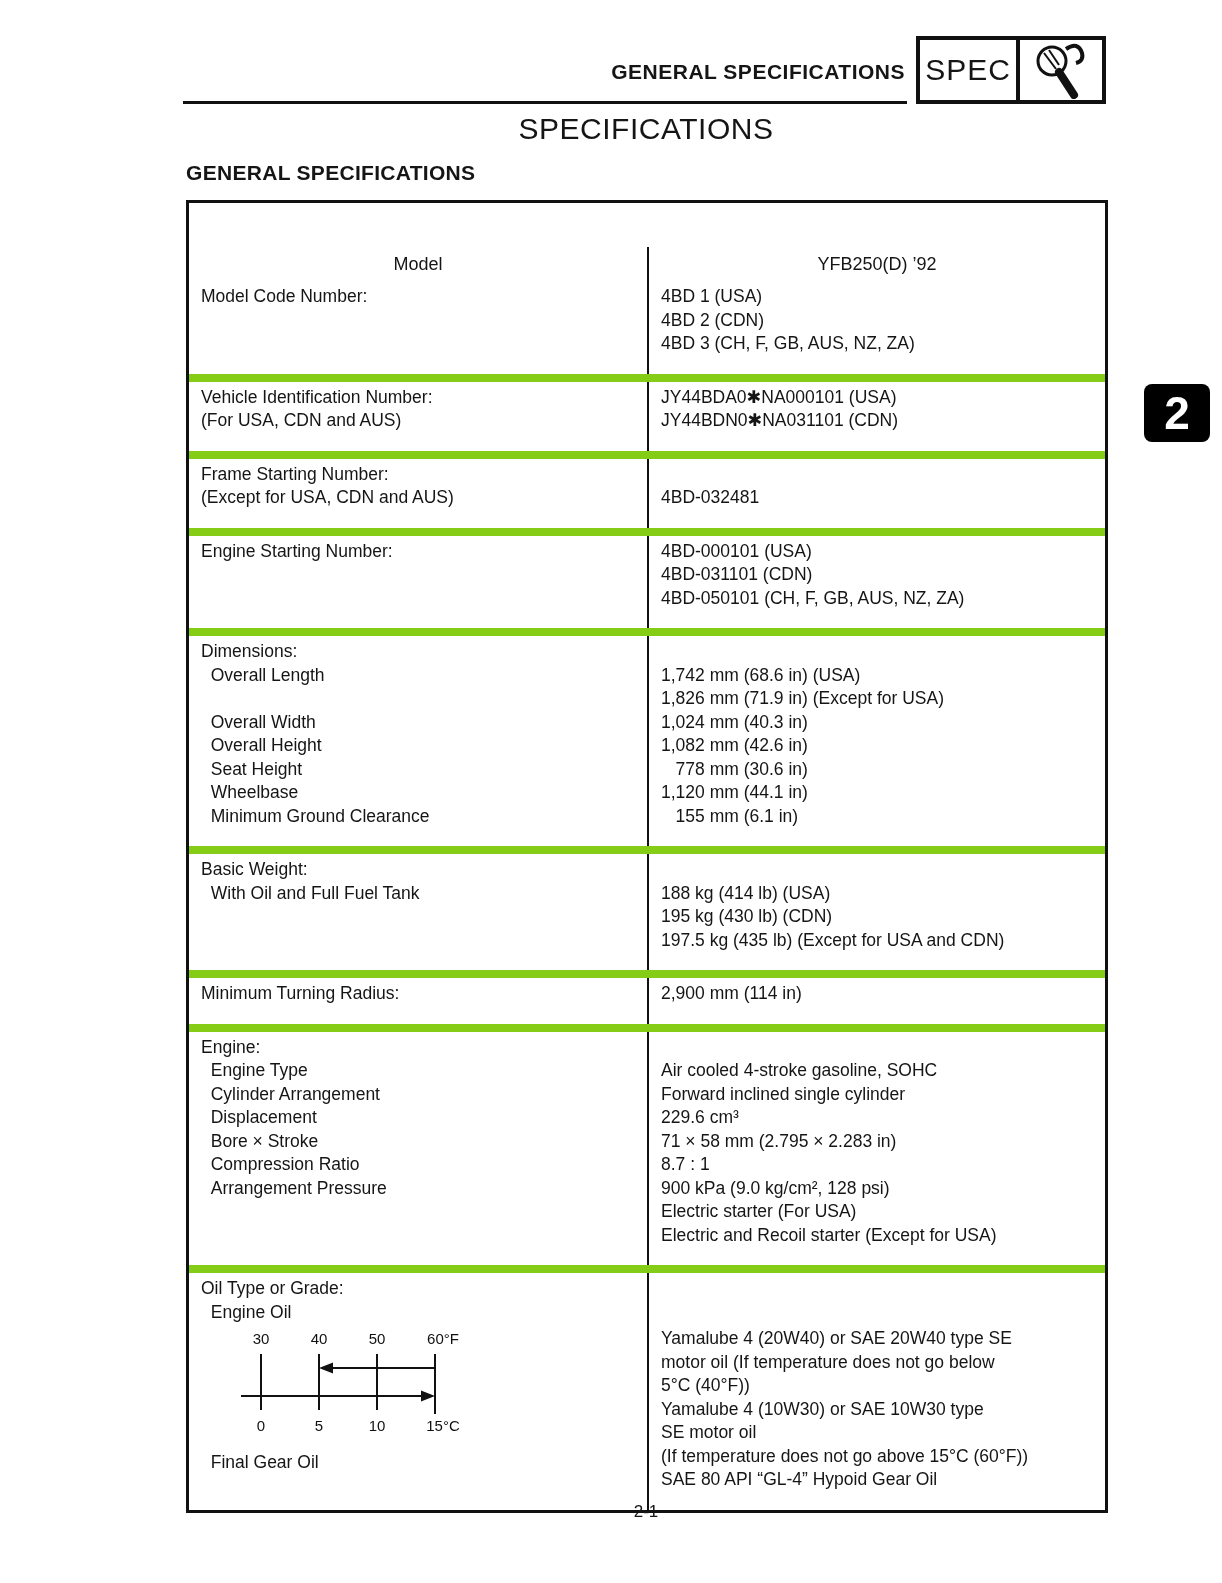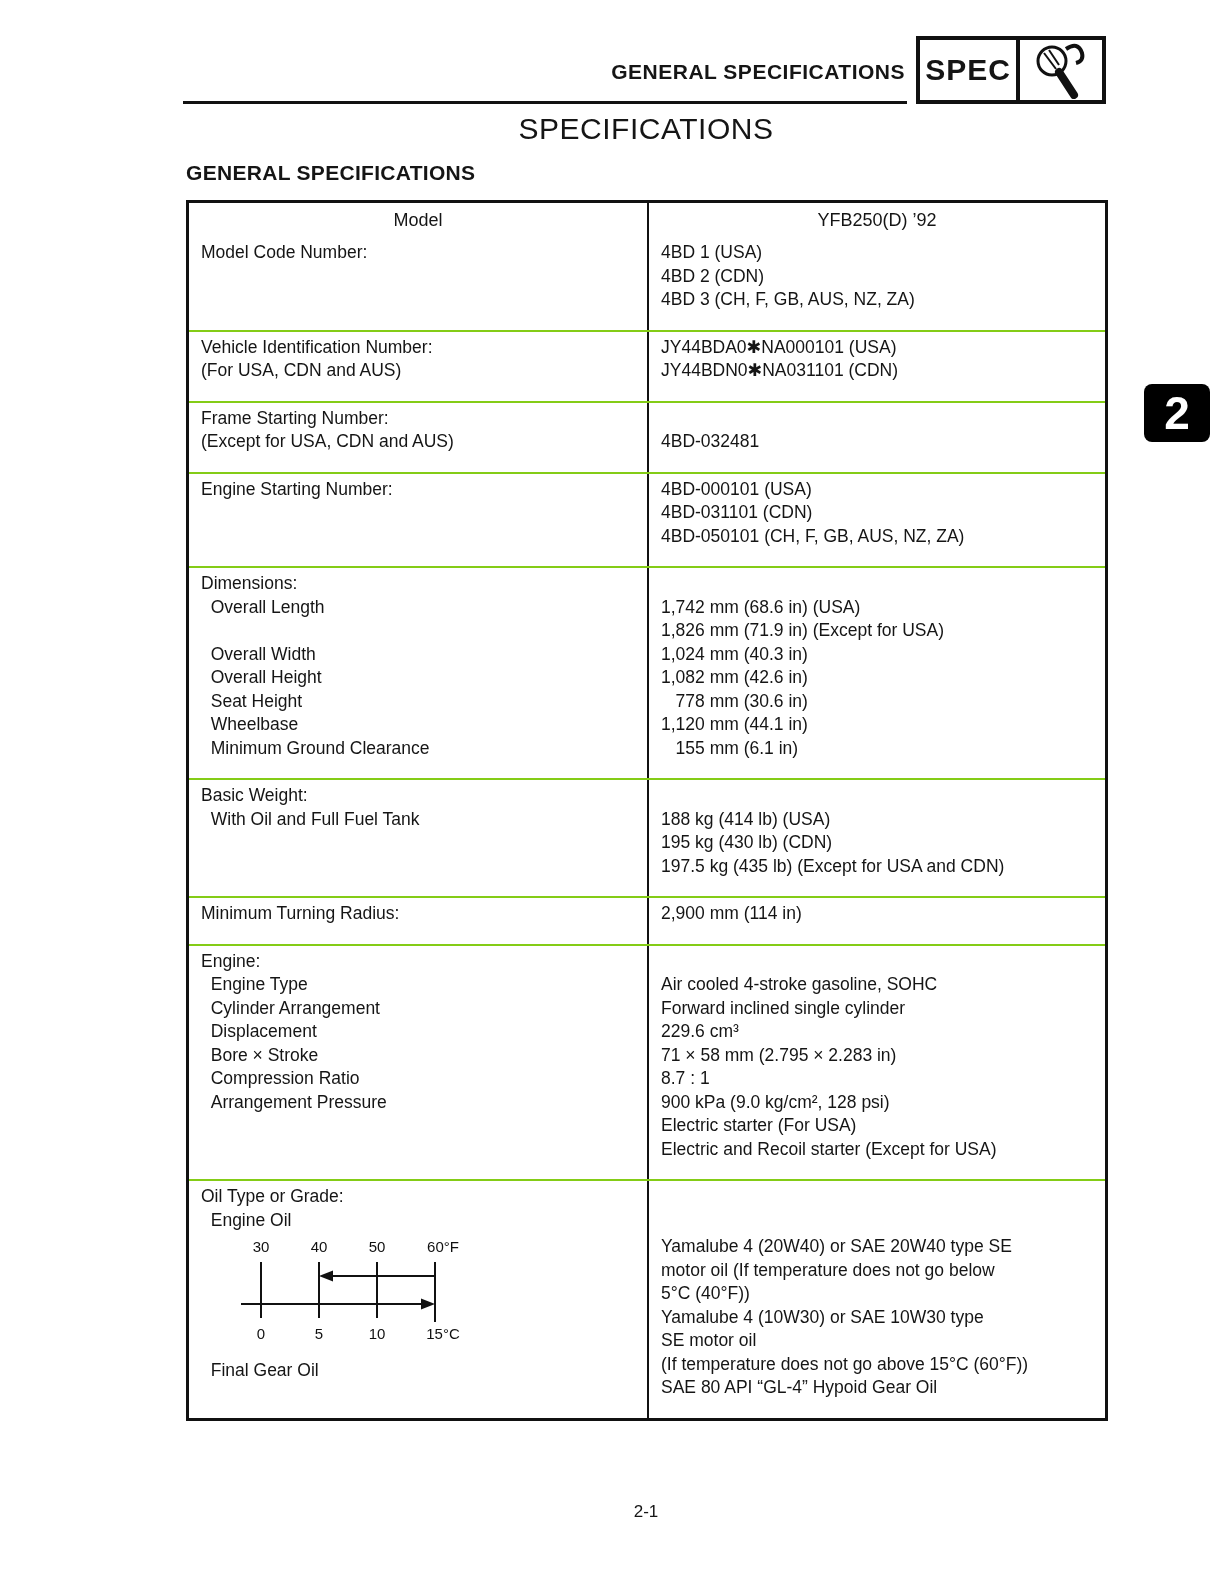--- a/index.html
+++ b/index.html
@@ -20,21 +20,21 @@
   .header-rule {
     position: absolute; top: 101px; left: 183px; width: 724px; height: 3px;
     background: #111;
   }
   .spec-box {
     position: absolute; top: 36px; left: 916px; width: 190px; height: 68px;
     border: 4px solid #111; display: flex; align-items: stretch; background: #fff;
   }
   .spec-box .spec-text {
     width: 100px; display: flex; align-items: center; justify-content: center;
-    font-size: 30px; font-weight: bold; letter-spacing: 1px; border-right: 4px solid #111;
+    font-size: 30px; font-weight: normal; letter-spacing: 1px; border-right: 4px solid #111;
   }
   .spec-box .spec-icon { flex: 1; display: flex; align-items: center; justify-content: center; }
 
   .chapter-tab {
     position: absolute; top: 384px; left: 1144px; width: 66px; height: 58px;
     background: #000; color: #fff; border-radius: 8px;
     display: flex; align-items: center; justify-content: center;
     font-size: 46px; font-weight: bold;
   }
 
@@ -47,26 +47,26 @@
     position: absolute; top: 161px; left: 186px;
     font-size: 21px; font-weight: bold; letter-spacing: .3px;
   }
 
   
   .spec-table {
     position: absolute; top: 200px; left: 186px; width: 922px;
     border: 3px solid #111; background: #fff;
     font-size: 17.5px;
   }
-  .trow { display: flex; border-top: 2px solid #84cc16; }
+  .trow { display: flex; border-top: 8px solid #84cc16; }
   .trow:first-child { border-top: none; }
   .cell { padding: 4px 10px 18px 12px; }
   .cell.left  { width: 460px; border-right: 2px solid #111; flex: none; }
   .cell.right { flex: 1; }
-  .thead { height: 34px; }
+  .thead { height: 34px; margin-top: 44px; }
   .thead .cell { display: flex; align-items: center; justify-content: center; padding: 0; font-size: 18px; }
   .line { min-height: 23.5px; line-height: 23.5px; white-space: pre-wrap; }
 
   
   .oil-right { padding-top: 54px; }
   .temp-chart { display: block; margin: 6px 0 4px 30px; }
   .temp-chart line   { stroke: #111; stroke-width: 2; }
   .temp-chart polygon{ fill: #111; }
   .temp-chart text   { font-size: 15px; fill: #111; text-anchor: middle; font-family: "Liberation Sans", sans-serif; }
   .final-gear { margin-top: 6px; }

